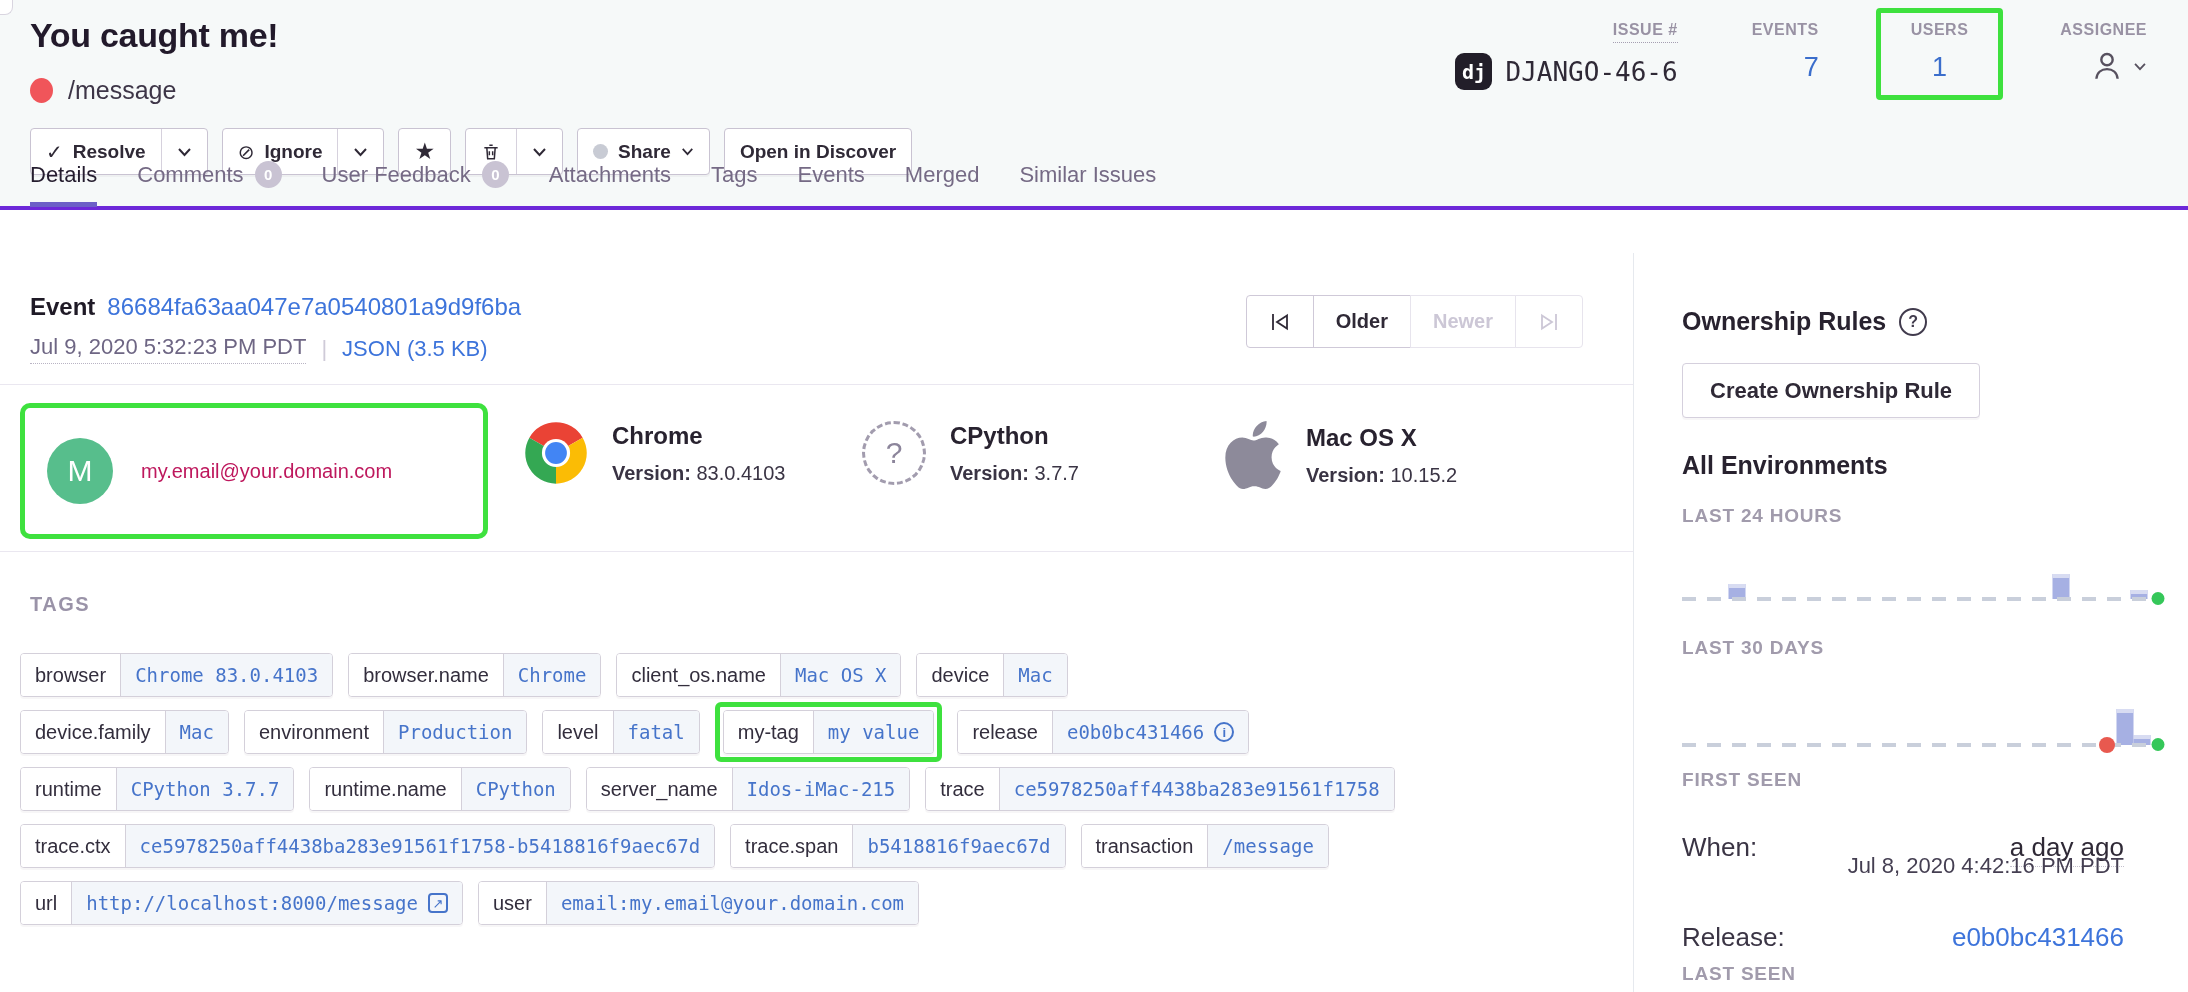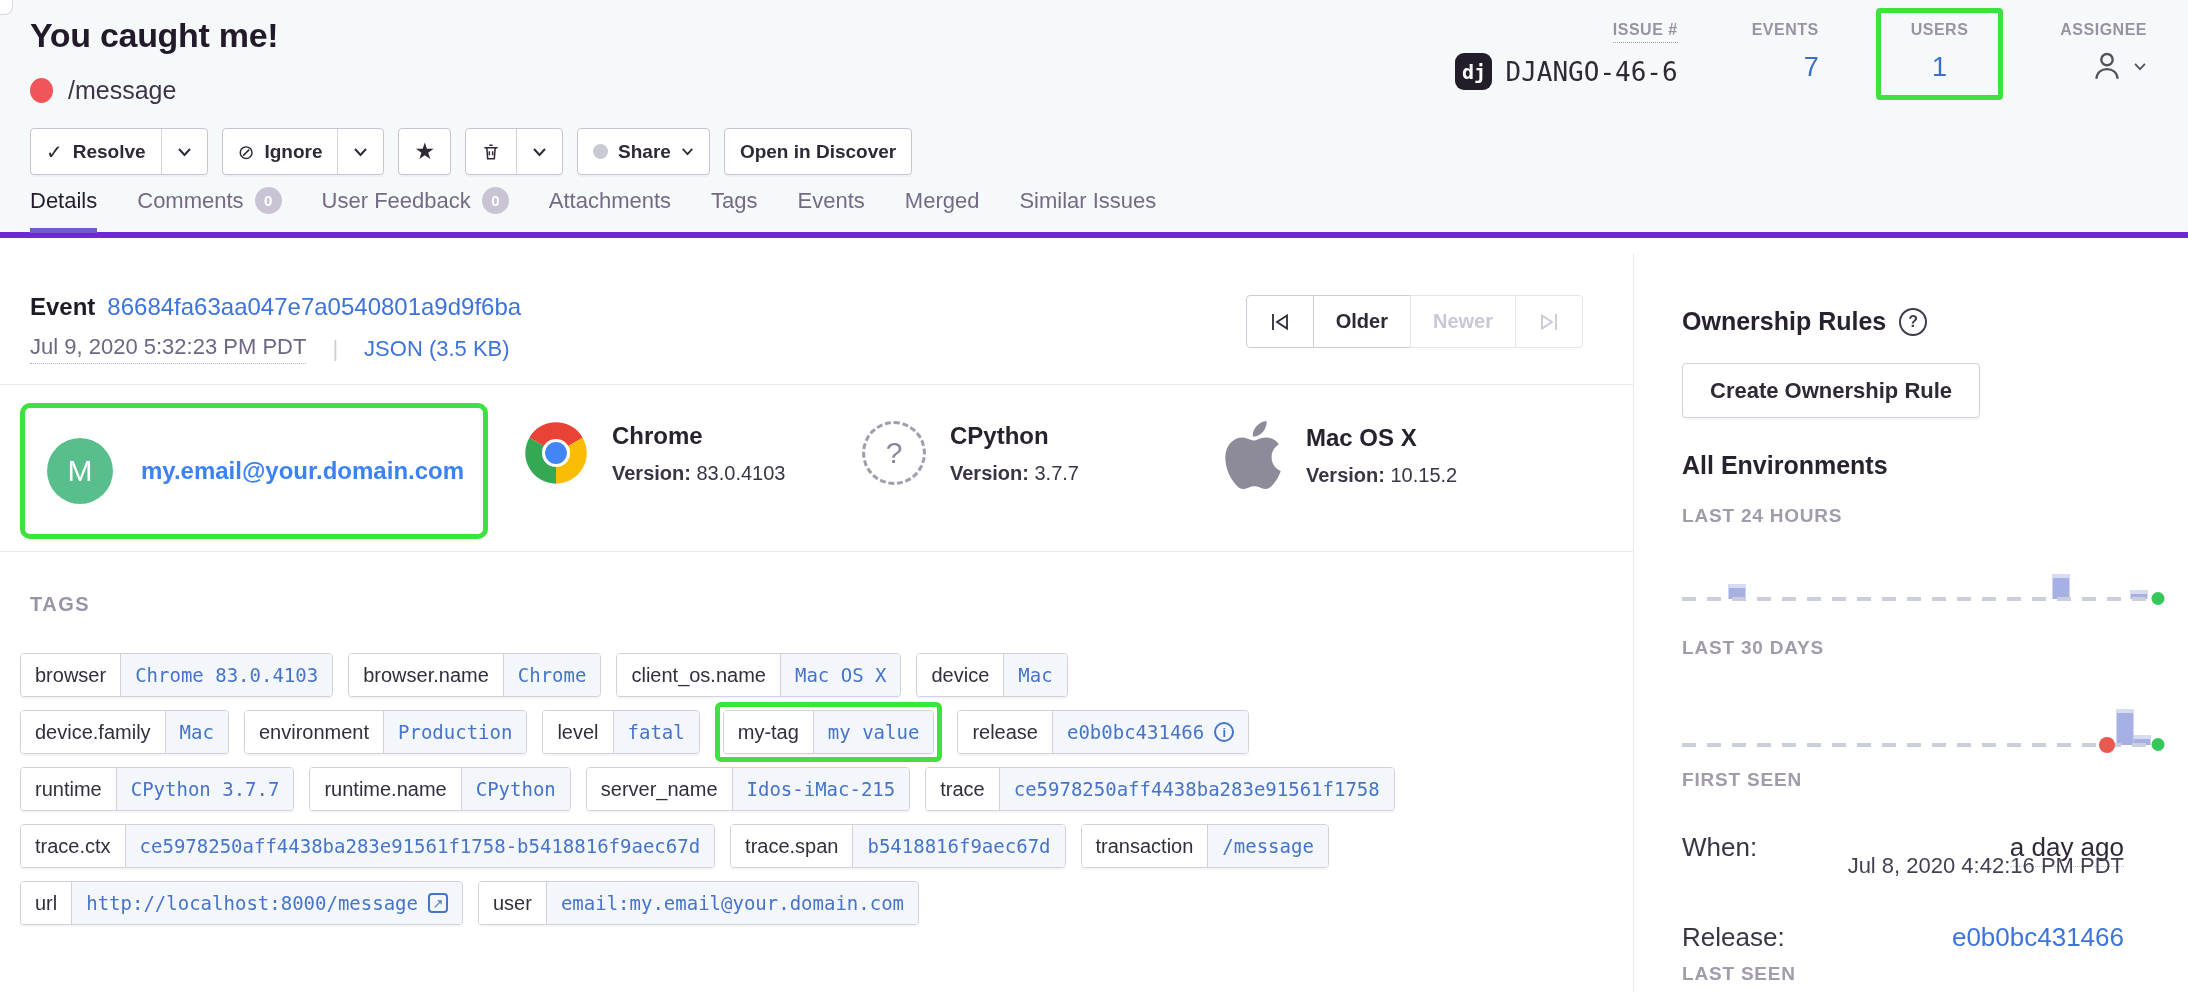--- a/index.html
+++ b/index.html
@@ -1,20 +1,20 @@
 <!DOCTYPE html>
 <html style="--accent-purple: #6c5fc7; --link-blue: #3d74db; --count-blue: #3b6ecc; --highlight-green: #3ee13e; --error-red: #f0555a; --avatar-green: #57be8c; --bar-purple: #a6b0e3; --dot-green: #35c759; --dot-red: #e8594f;"><head>
 <meta charset="utf-8">
 <style>
   * { margin:0; padding:0; box-sizing:border-box; }
   body { font-family:"Liberation Sans","DejaVu Sans",sans-serif; color:#2f2936; background:#fff; }
   .screen { position:relative; width:2188px; height:992px; background:#fff; overflow:hidden; }
 
   
-  .header { position:absolute; left:0; top:0; width:2188px; height:238px; background:#f6f9f9; border-bottom:6px solid #6d28d9; }
+  .header { position:absolute; left:0; top:0; width:2188px; height:210px; background:#f6f9f9; border-bottom:4px solid #6d28d9; }
   .corner-artifact { position:absolute; left:0; top:0; width:13px; height:15px; background:#fff; border-right:1px solid #d9d5e0; border-bottom:1px solid #d9d5e0; border-radius:0 0 8px 0; }
   .issue-title { position:absolute; left:30px; top:16px; font-size:34px; font-weight:700; color:#221a2b; letter-spacing:-0.3px; }
   .culprit-row { position:absolute; left:30px; top:76px; display:flex; align-items:center; gap:15px; }
   .level-dot { width:23px; height:25px; border-radius:50%; background:var(--error-red); }
   .culprit { font-size:25px; color:#3d3547; }
 
   .actions { position:absolute; left:30px; top:128px; display:flex; gap:14px; height:47px; }
   .btn-group { display:flex; background:#fff; border:1px solid #c9c3d2; border-radius:4px; box-shadow:0 2px 0 rgba(45,35,60,0.04); overflow:hidden; }
   .btn { display:flex; align-items:center; gap:10px; padding:0 15px; font-size:19px; font-weight:700; color:#2f2936; cursor:pointer; }
   .btn + .btn { border-left:1px solid #d6d1dd; }
@@ -38,36 +38,36 @@
   .tab.active { color:#241c2e; }
   .tab.active::after { content:""; position:absolute; left:0; right:0; bottom:-1px; height:5px; background:var(--accent-purple); }
   .tab-badge { background:#c9c3d3; color:#fff; font-size:15px; font-weight:700; border-radius:14px; min-width:27px; height:27px; display:flex; align-items:center; justify-content:center; padding:0 7px; }
 
   
   .main { position:absolute; left:0; top:253px; width:1633px; height:739px; background:#fff; }
   .event-head { position:absolute; left:30px; top:40px; }
   .event-line1 { font-size:24px; }
   .event-label { font-weight:700; color:#1f1a26; margin-right:12px; }
   .event-id { color:var(--link-blue); }
-  .event-line2 { margin-top:13px; font-size:22px; display:flex; gap:26px; align-items:center; }
+  .event-line2 { margin-top:13px; font-size:22px; display:flex; gap:15px; align-items:center; }
   .event-date { color:#6e6684; border-bottom:1px dotted #b9b4c4; padding-bottom:3px; }
   .sep { color:#cfcbd8; }
   .json-link { color:var(--link-blue); }
 
   .pagination { position:absolute; top:42px; right:50px; display:flex; }
   .page-btn { min-width:63px; height:53px; display:flex; align-items:center; justify-content:center; border:1px solid #cfc9d8; background:#fff; font-size:20px; font-weight:700; color:#2f2936; margin-left:-1px; padding:0 22px; cursor:pointer; }
   .page-btn.first { border-radius:4px 0 0 4px; margin-left:0; }
   .page-btn.last { border-radius:0 4px 4px 0; }
   .page-btn.disabled { color:#ccc7d6; border-color:#e7e4ed; }
 
   .divider { position:absolute; left:0; right:0; height:1px; background:#eae7f0; }
 
   .ctx-user { position:absolute; left:20px; top:150px; width:468px; height:136px; border:5px solid var(--highlight-green); border-radius:10px; display:flex; align-items:center; gap:28px; padding:0 22px; }
   .avatar { width:66px; height:66px; border-radius:50%; background:var(--avatar-green); color:#fff; font-size:30px; display:flex; align-items:center; justify-content:center; flex:none; }
-  .ctx-user-email { font-size:24px; font-weight:700; color:#3b82f6; }
+  .ctx-user-email { font-size:20px; font-weight:400; color:#be185d; }
 
   .ctx { position:absolute; top:168px; display:flex; align-items:center; gap:24px; }
   .ctx-browser { left:524px; } .ctx-runtime { left:862px; } .ctx-os { left:1224px; }
   .ctx-text .ctx-title { font-size:24px; font-weight:700; color:#28222f; }
   .ctx-version { margin-top:12px; font-size:20px; color:#3a3444; }
   .ver-label { font-weight:700; }
   .q-circle { width:64px; height:64px; border:3px dashed #a29cae; border-radius:50%; display:flex; align-items:center; justify-content:center; font-size:30px; color:#8c859b; flex:none; }
   .ctx-icon { flex:none; display:flex; align-items:center; justify-content:center; }
 
   .tags-heading { position:absolute; left:30px; top:340px; font-size:20px; font-weight:700; letter-spacing:1.5px; color:#9a93a8; }

